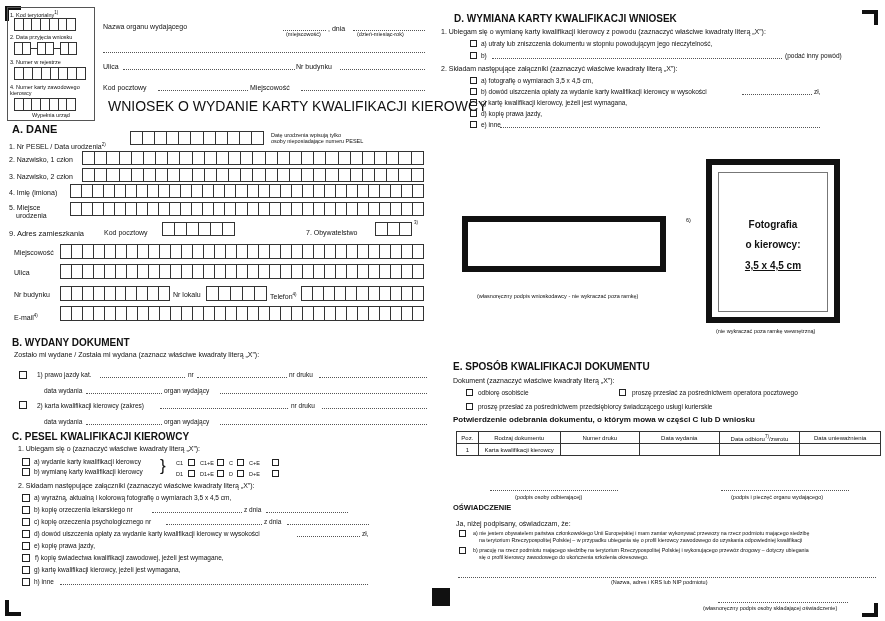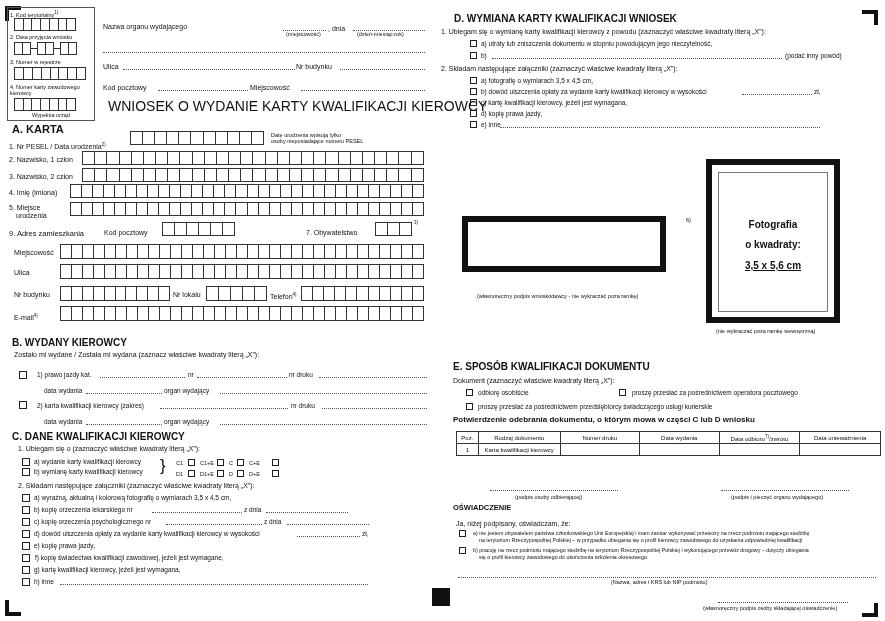--- a/index.html
+++ b/index.html
@@ -93,21 +93,21 @@
 <div class="t sm" style="left:103px;top:62px;">Ulica</div>
 <div class="dots" style="left:123px;top:69px;width:172px;"></div>
 <div class="t sm" style="left:296px;top:62px;">Nr budynku</div>
 <div class="dots" style="left:340px;top:69px;width:85px;"></div>
 <div class="t sm" style="left:103px;top:83px;">Kod pocztowy</div>
 <div class="dots" style="left:158px;top:90px;width:90px;"></div>
 <div class="t sm" style="left:250px;top:83px;">Miejscowość</div>
 <div class="dots" style="left:301px;top:90px;width:124px;"></div>
 <div class="t" style="left:108px;top:98px;font-size:14px;line-height:16px;">WNIOSEK O WYDANIE KARTY KWALIFIKACJI KIEROWCY</div>
 
-<div class="t h" style="left:12px;top:123px;">A. KARTA</div>
+<div class="t h" style="left:12px;top:123px;">A. DANE</div>
 <div class="t sm" style="left:9px;top:140px;"><span>1. Nr PESEL  /  Data urodzenia</span><span class="sup">2)</span></div>
 <div class="cells" style="left:130px;top:131px;width:134px;height:14px;">
     <span></span>
     <span></span>
     <span></span>
     <span></span>
     <span></span>
     <span></span>
     <span></span>
     <span></span>
@@ -413,21 +413,21 @@
     <span></span>
     <span></span>
     <span></span>
     <span></span>
     <span></span>
     <span></span>
     <span></span>
     <span></span>
   </div>
 
-<div class="t h" style="left:12px;top:336px;font-size:10px;">B. WYDANY KIEROWCY</div>
+<div class="t h" style="left:12px;top:336px;font-size:10px;">B. WYDANY DOKUMENT</div>
 <div class="t sm" style="left:14px;top:350px;">Zostało mi wydane  /  Została mi wydana (zaznacz właściwe kwadraty literą „X”):</div>
 <div class="cb" style="left:19px;top:371px;"></div>
 <div class="t sm" style="left:37px;top:370px;font-size:6.5px;">1) prawo jazdy kat.</div>
 <div class="dots" style="left:100px;top:377px;width:85px;"></div>
 <div class="t sm" style="left:188px;top:370px;font-size:6.5px;">nr</div>
 <div class="dots" style="left:197px;top:377px;width:90px;"></div>
 <div class="t sm" style="left:289px;top:370px;font-size:6.5px;">nr druku</div>
 <div class="dots" style="left:319px;top:377px;width:108px;"></div>
 <div class="t sm" style="left:44px;top:386px;font-size:6.5px;">data wydania</div>
 <div class="dots" style="left:86px;top:393px;width:76px;"></div>
@@ -436,21 +436,21 @@
 <div class="cb" style="left:19px;top:401px;"></div>
 <div class="t sm" style="left:37px;top:401px;font-size:6.5px;">2) karta kwalifikacji kierowcy (zakres)</div>
 <div class="dots" style="left:160px;top:408px;width:128px;"></div>
 <div class="t sm" style="left:291px;top:401px;font-size:6.5px;">nr druku</div>
 <div class="dots" style="left:322px;top:408px;width:105px;"></div>
 <div class="t sm" style="left:44px;top:417px;font-size:6.5px;">data wydania</div>
 <div class="dots" style="left:86px;top:424px;width:76px;"></div>
 <div class="t sm" style="left:164px;top:417px;font-size:6.5px;">organ wydający</div>
 <div class="dots" style="left:220px;top:424px;width:207px;"></div>
 
-<div class="t h" style="left:12px;top:430px;font-size:10px;">C. DANE KWALIFIKACJI KIEROWCY</div>
+<div class="t h" style="left:12px;top:430px;font-size:10px;">C. PESEL KWALIFIKACJI KIEROWCY</div>
 <div class="t sm" style="left:18px;top:444px;">1. Ubiegam się o (zaznaczyć właściwe kwadraty literą „X”):</div>
 <div class="cb" style="left:22px;top:458px;"></div>
 <div class="t sm" style="left:34px;top:457px;font-size:6.5px;">a) wydanie karty kwalifikacji kierowcy</div>
 <div class="cb" style="left:22px;top:468px;"></div>
 <div class="t sm" style="left:34px;top:467px;font-size:6.5px;">b) wymianę karty kwalifikacji kierowcy</div>
 <div class="t" style="left:160px;top:456px;font-size:17px;line-height:19px;">}</div>
 
 <div class="t tiny" style="left:176px;top:460px;">C1</div>
 <div class="cbs" style="left:188px;top:459px;"></div>
 <div class="t tiny" style="left:200px;top:460px;">C1+E</div>
@@ -528,22 +528,22 @@
 <div class="t sm" style="left:481px;top:120px;font-size:6.5px;">e) inne</div>
 <div class="dots" style="left:500px;top:127px;width:320px;"></div>
 
 <div class="abs" style="left:462px;top:216px;width:204px;height:56px;border:6px solid #111;box-sizing:border-box;"></div>
 <div class="t tiny" style="left:686px;top:217px;">6)</div>
 <div class="t tiny" style="left:477px;top:293px;">(własnoręczny podpis wnioskodawcy - nie wykraczać poza ramkę)</div>
 
 <div class="abs" style="left:706px;top:159px;width:134px;height:164px;border:6px solid #111;box-sizing:border-box;">
   <div class="abs" style="left:6px;top:7px;width:108px;height:138px;border:1px solid #777;"></div>
   <div class="t" style="left:0;right:0;top:54px;text-align:center;font-weight:bold;font-size:10px;line-height:12px;">Fotografia</div>
-  <div class="t" style="left:0;right:0;top:74px;text-align:center;font-weight:bold;font-size:10px;line-height:12px;">o kwadraty:</div>
-  <div class="t" style="left:0;right:0;top:95px;text-align:center;font-weight:bold;font-size:10px;line-height:12px;text-decoration:underline;">3,5 x 5,6 cm</div>
+  <div class="t" style="left:0;right:0;top:74px;text-align:center;font-weight:bold;font-size:10px;line-height:12px;">o kierowcy:</div>
+  <div class="t" style="left:0;right:0;top:95px;text-align:center;font-weight:bold;font-size:10px;line-height:12px;text-decoration:underline;">3,5 x 4,5 cm</div>
 </div>
 <div class="t tiny" style="left:716px;top:328px;">(nie wykraczać poza ramkę wewnętrzną)</div>
 
 <div class="t h" style="left:453px;top:360px;font-size:10px;">E. SPOSÓB KWALIFIKACJI DOKUMENTU</div>
 <div class="t sm" style="left:453px;top:376px;">Dokument (zaznaczyć właściwe kwadraty literą „X”):</div>
 <div class="cbs" style="left:466px;top:389px;"></div>
 <div class="t sm" style="left:478px;top:388px;font-size:6.5px;">odbiorę osobiście</div>
 <div class="cbs" style="left:619px;top:389px;"></div>
 <div class="t sm" style="left:632px;top:388px;font-size:6.5px;">proszę przesłać za pośrednictwem operatora pocztowego</div>
 <div class="cbs" style="left:466px;top:403px;"></div>

